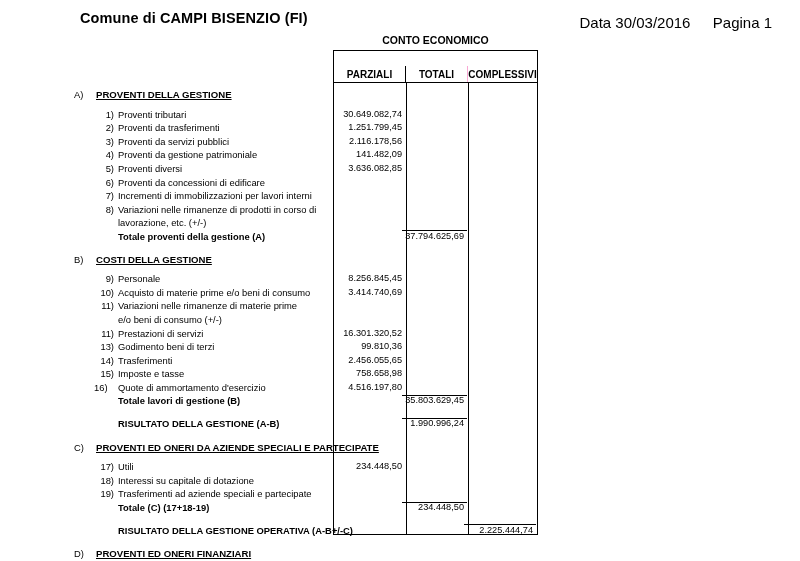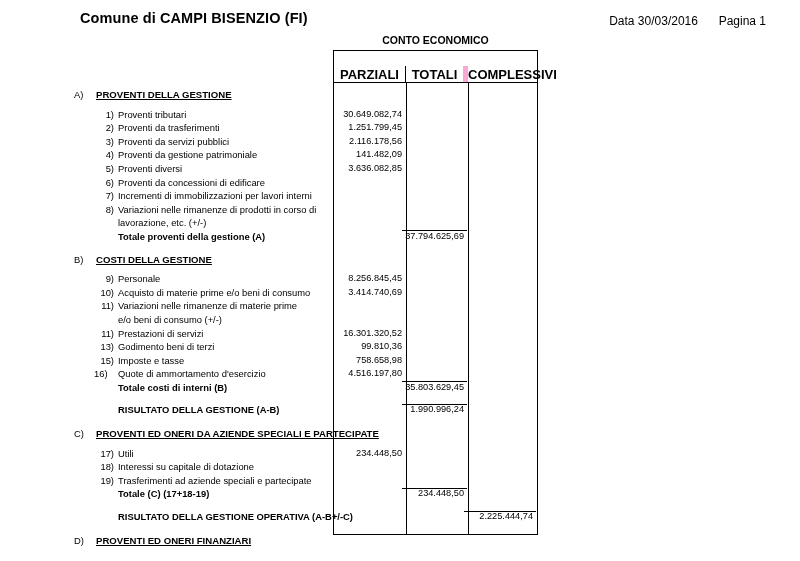--- a/index.html
+++ b/index.html
@@ -26,23 +26,23 @@
     position: absolute;
     left: 80px;
     top: 10px;
     font-size: 14.5px;
     font-weight: bold;
     letter-spacing: 0.1px;
     white-space: nowrap;
   }
   .doc-meta {
     position: absolute;
-    right: 30px;
+    right: 24px;
     top: 14px;
-    font-size: 12px;
+    font-size: 15px;
     white-space: nowrap;
   }
   .doc-meta .meta-sep { display: inline-block; width: 14px; }
 
   .conto-title {
     position: absolute;
     left: 333px;
     width: 205px;
     top: 34px;
     text-align: center;
@@ -74,28 +74,28 @@
   }
   .tf-subhead {
     position: absolute;
     left: 0; top: 15px; right: 0;
     height: 17px;
     border-bottom: 1px solid #000;
     box-sizing: border-box;
     display: flex;
   }
   .tf-subhead > div {
-    font-size: 13px;
+    font-size: 10px;
     font-weight: bold;
     line-height: 17px;
     text-align: center;
     box-sizing: border-box;
   }
   .col-parziali  { width: 72px; border-right: 1px solid #000; }
-  .col-totali    { width: 62px; border-right: 5px solid #f9a8d4; }
+  .col-totali    { width: 62px; border-right: 1px solid #f9a8d4; }
   .col-compl     { width: 69px; }
 
   
   .vrule {
     position: absolute;
     top: 32px;
     bottom: 0;
     width: 0;
     border-left: 1px solid #000;
   }
@@ -257,31 +257,36 @@
         <div class="lbl ind-num" style="text-align: right; width: 20px; left: 94px;">11)</div>
         <div class="lbl ind-txt">Prestazioni di servizi</div>
         <div class="amt amt-parziali">16.301.320,52</div>
       </div>
       <div class="row">
         <div class="lbl ind-num" style="text-align: right; width: 20px; left: 94px;">13)</div>
         <div class="lbl ind-txt">Godimento beni di terzi</div>
         <div class="amt amt-parziali">99.810,36</div>
       </div>
       <div class="row">
+        <div class="lbl ind-num" style="text-align: right; width: 20px; left: 94px;">14)</div>
+        <div class="lbl ind-txt">Trasferimenti</div>
+        <div class="amt amt-parziali">2.456.055,65</div>
+      </div>
+      <div class="row">
         <div class="lbl ind-num" style="text-align: right; width: 20px; left: 94px;">15)</div>
         <div class="lbl ind-txt">Imposte e tasse</div>
         <div class="amt amt-parziali">758.658,98</div>
       </div>
       <div class="row">
         <div class="lbl ind-num" style="text-align: left; width: 20px; left: 94px;">16)</div>
         <div class="lbl ind-txt">Quote di ammortamento d'esercizio</div>
         <div class="amt amt-parziali">4.516.197,80</div>
       </div>
       <div class="row">
-        <div class="lbl ind-tot">Totale costi di interni (B)</div>
+        <div class="lbl ind-tot">Totale lavori di gestione (B)</div>
         <div class="amt amt-totali amt-top-rule">35.803.629,45</div>
       </div>
       <div class="row gap" style="height: 9px;"></div>
       <div class="row">
         <div class="lbl ind-res">RISULTATO DELLA GESTIONE (A-B)</div>
         <div class="amt amt-totali amt-top-rule">1.990.996,24</div>
       </div>
       <div class="row gap" style="height: 10px;"></div>
       <div class="row">
         <div class="lbl ind-secno">C)</div>

